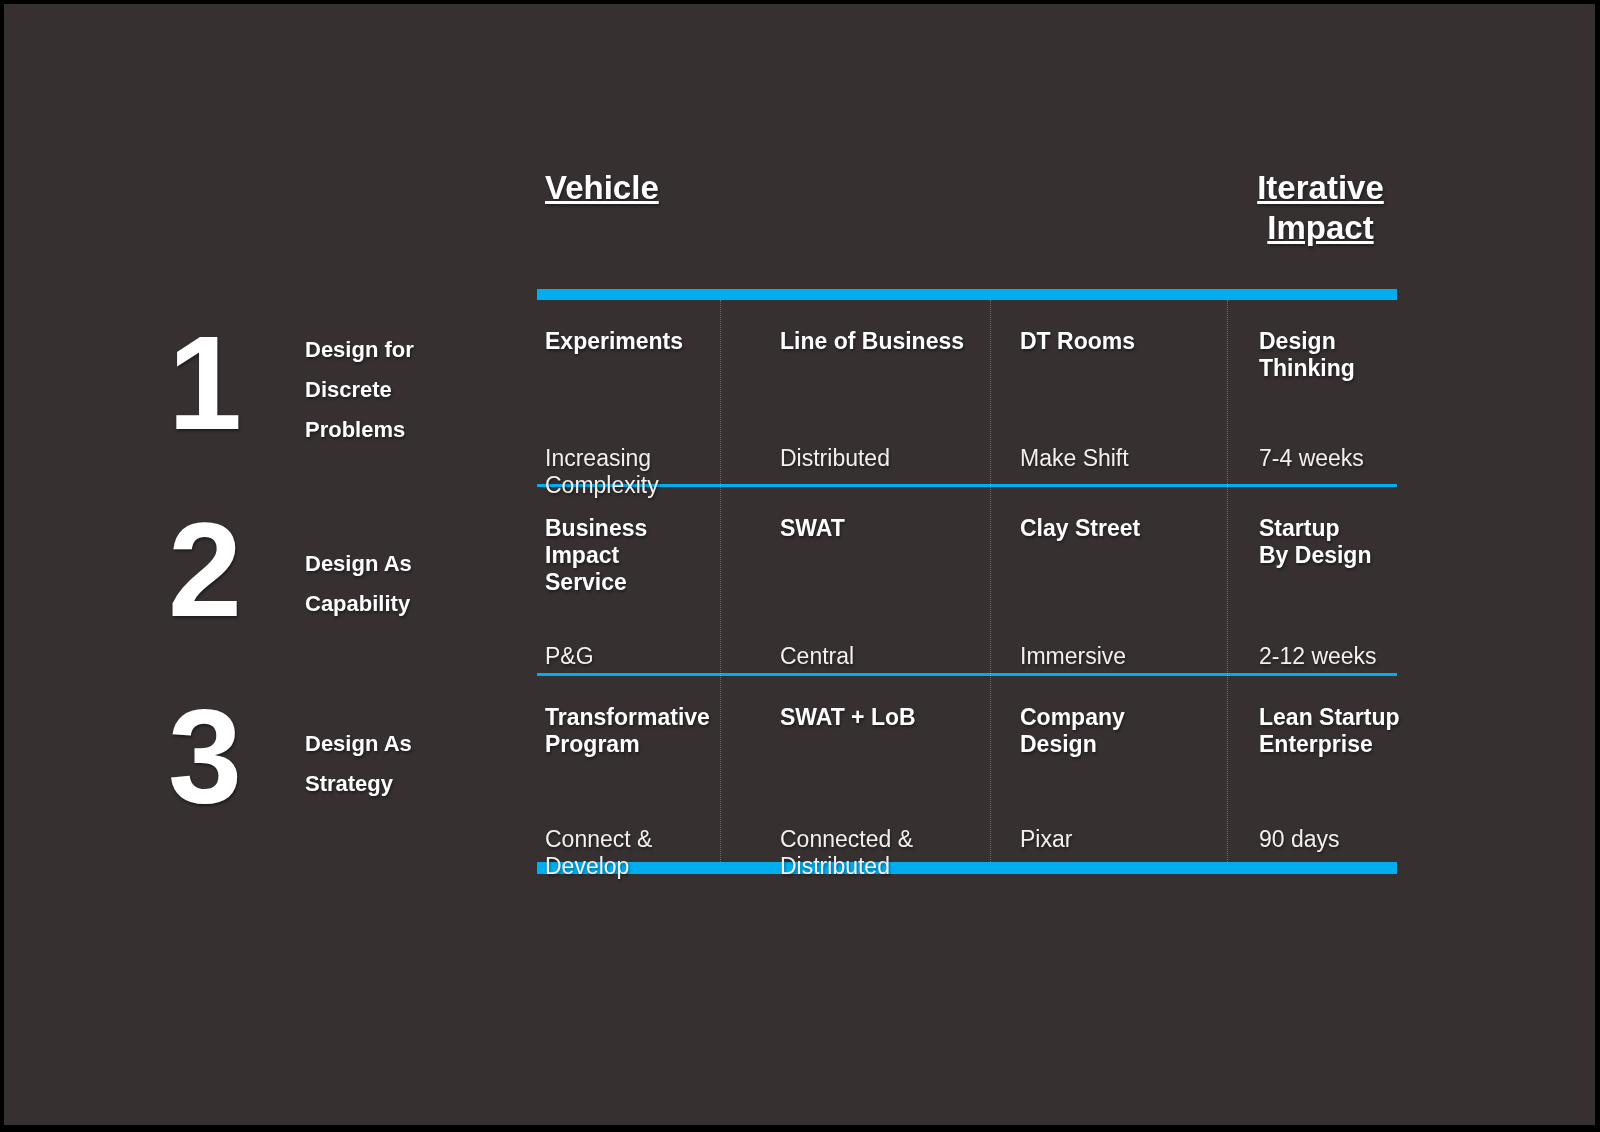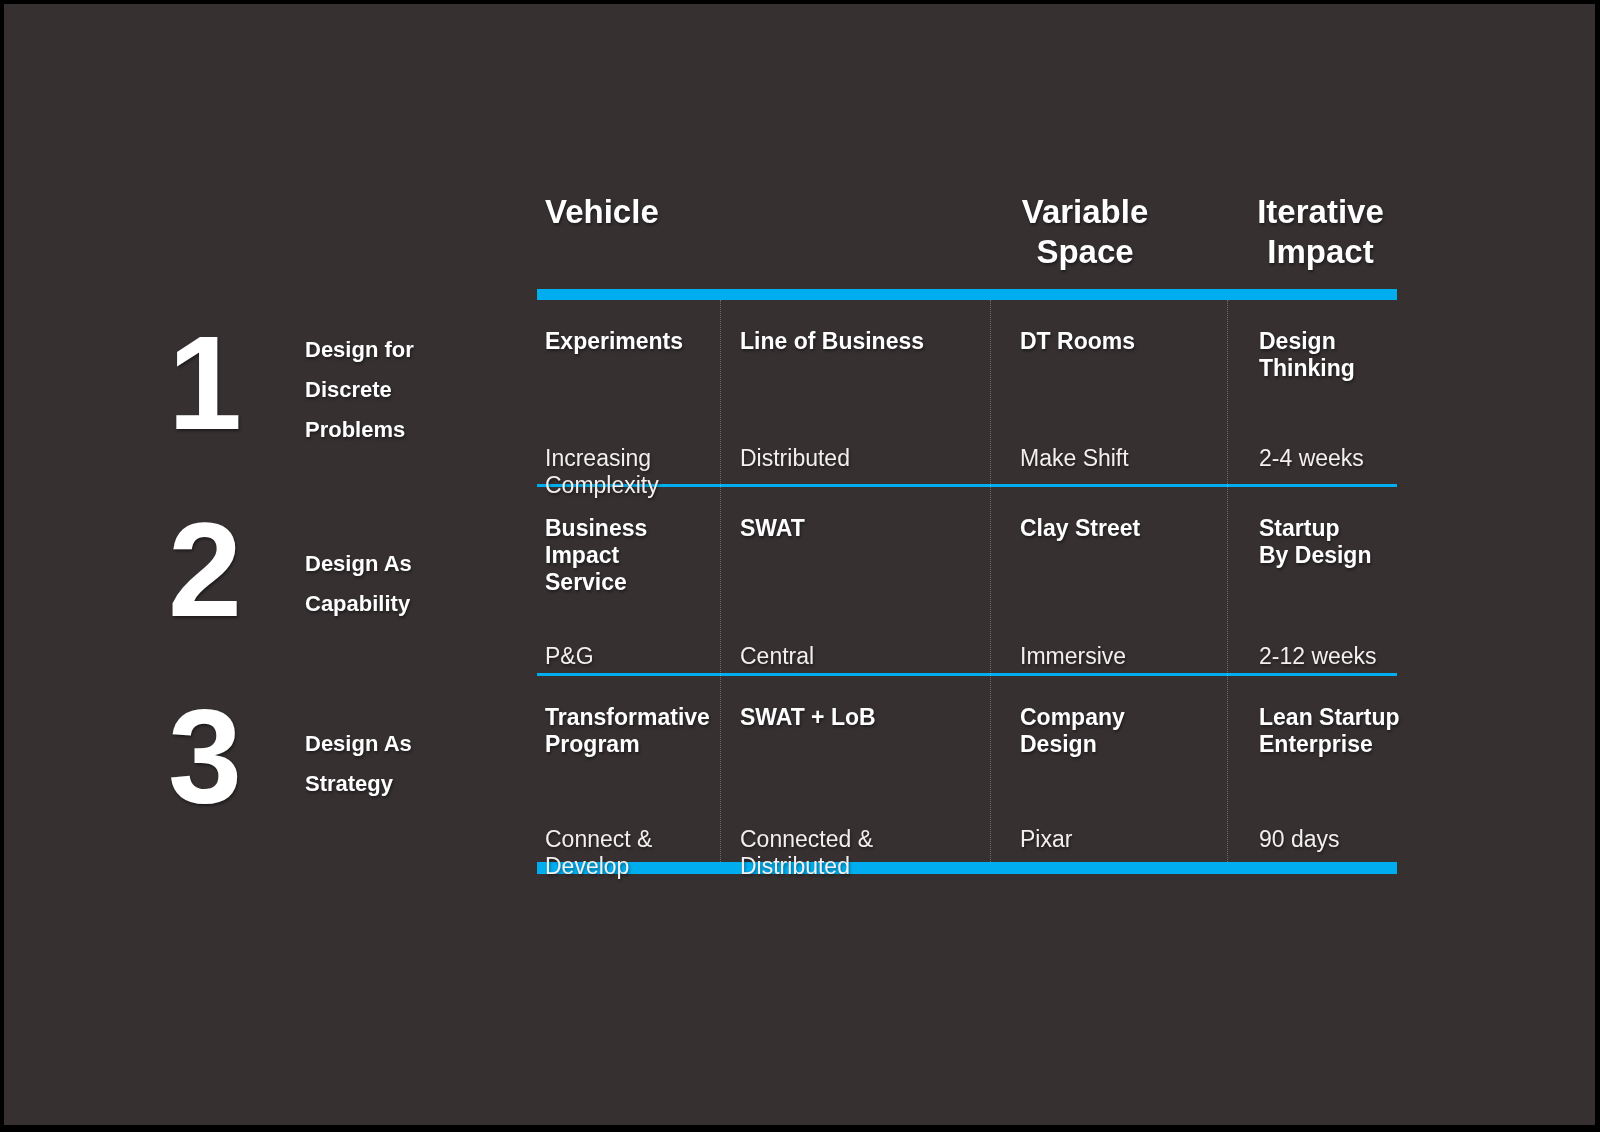--- a/index.html
+++ b/index.html
@@ -26,23 +26,23 @@
   .n1{top:317px}.n2{top:504px}.n3{top:691px}
   .stage-label{
     position:absolute;left:305px;width:230px;
     font-weight:bold;font-size:22px;line-height:40px;
     white-space:pre-line;
   }
   .l1{top:330px}.l2{top:544px}.l3{top:724px}
 
   
   .col-header{
-    position:absolute;top:192px;
+    position:absolute;top:168px;
     font-weight:bold;font-size:33px;line-height:40px;
-    white-space:pre-line;text-align:center;
+    white-space:pre-line;text-align:center;text-decoration:underline;
   }
   .h0{left:545px;text-align:left}
   .h1{left:703px;width:260px}
   .h2{left:1005px;width:160px}
   .h3{left:1228px;width:185px}
 
   
   .rule{position:absolute;left:537px;width:860px;background:#00AEEF;}
   .rule-top{top:289px;height:11px}
   .rule-mid1{top:484px;height:3px}
@@ -61,21 +61,21 @@
     position:absolute;font-weight:bold;font-size:23px;line-height:27px;
     white-space:pre-line;
   }
   .cd{
     position:absolute;font-size:23px;line-height:27px;
     white-space:pre-line;color:#f2efee;margin-top:48px;
   }
   .tr1{top:328px}.tr2{top:515px}.tr3{top:704px}
   .dr1{top:397px}.dr2{top:595px}.dr3{top:778px}
   .c1{left:545px;width:178px}
-  .c2{left:740px;width:228px}
+  .c2{left:780px;width:228px}
   .c3{left:1020px;width:205px}
   .c4{left:1259px;width:168px}
 </style>
 </head>
 <body>
 
 <div class="frame">
   <div class="canvas"></div>
 
   <div class="stage-number txt n1">1</div>
@@ -85,22 +85,20 @@
 
   <div class="stage-number txt n2">2</div>
   <div class="stage-label txt l2">Design As
 Capability</div>
 
   <div class="stage-number txt n3">3</div>
   <div class="stage-label txt l3">Design As
 Strategy</div>
 
   <div class="col-header txt h0">Vehicle</div>
-  <div class="col-header txt h2">Variable
-Space</div>
   <div class="col-header txt h3">Iterative
 Impact</div>
 
   <div class="rule rule-top"></div>
   <div class="rule rule-mid1"></div>
   <div class="rule rule-mid2"></div>
   <div class="rule rule-bottom"></div>
 
   <div class="vdiv v1"></div>
   <div class="vdiv v2"></div>
@@ -108,21 +106,21 @@
 
   <div class="ct txt tr1 c1">Experiments</div>
   <div class="cd txt dr1 c1">Increasing
 Complexity</div>
   <div class="ct txt tr1 c2">Line of Business</div>
   <div class="cd txt dr1 c2">Distributed</div>
   <div class="ct txt tr1 c3">DT Rooms</div>
   <div class="cd txt dr1 c3">Make Shift</div>
   <div class="ct txt tr1 c4">Design
 Thinking</div>
-  <div class="cd txt dr1 c4">2-4 weeks</div>
+  <div class="cd txt dr1 c4">7-4 weeks</div>
 
   <div class="ct txt tr2 c1">Business Impact
 Service</div>
   <div class="cd txt dr2 c1">P&amp;G</div>
   <div class="ct txt tr2 c2">SWAT</div>
   <div class="cd txt dr2 c2">Central</div>
   <div class="ct txt tr2 c3">Clay Street</div>
   <div class="cd txt dr2 c3">Immersive</div>
   <div class="ct txt tr2 c4">Startup
 By Design</div>

